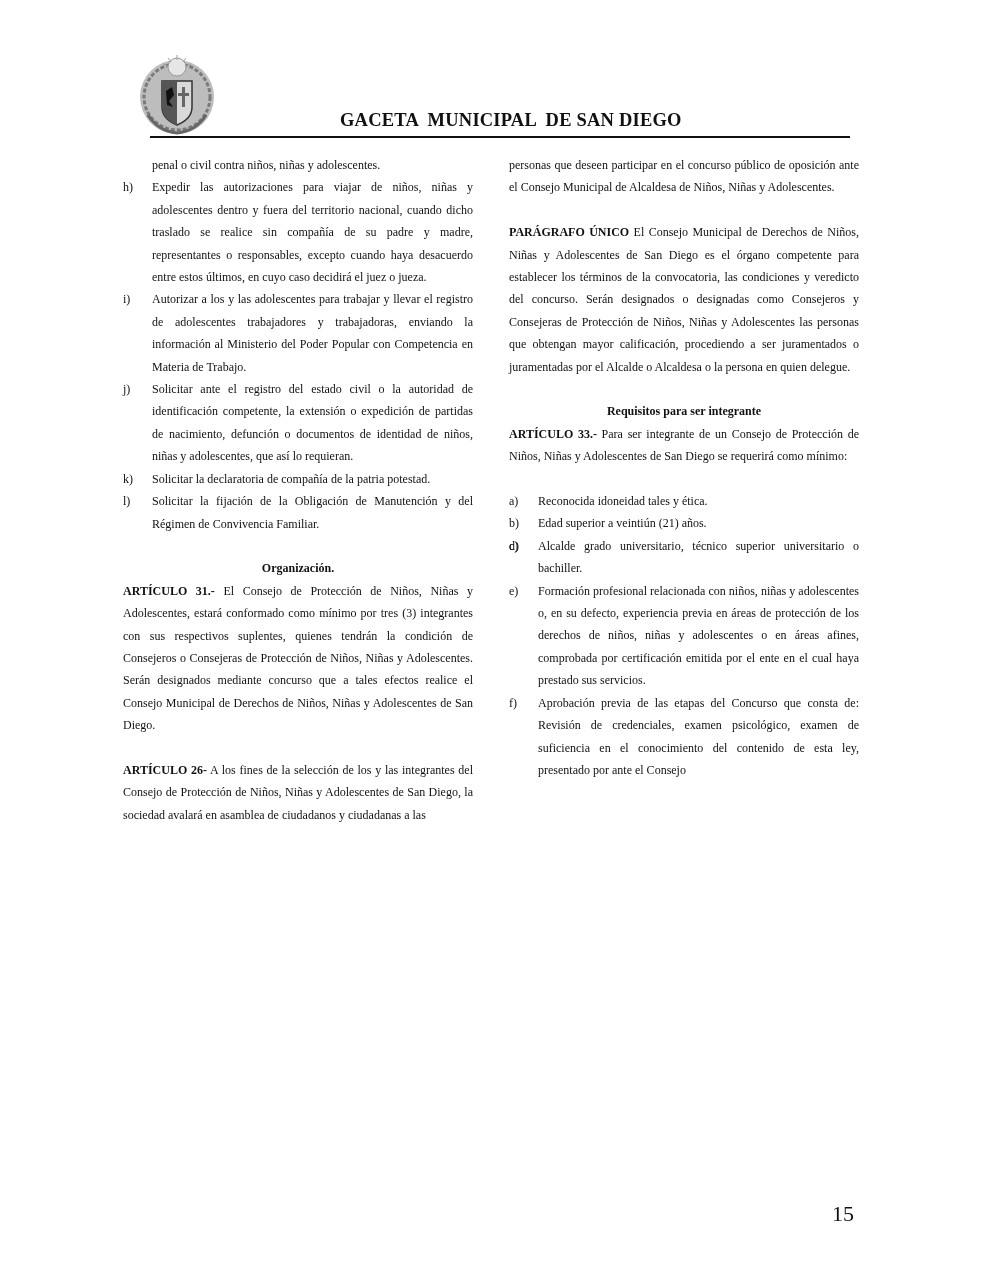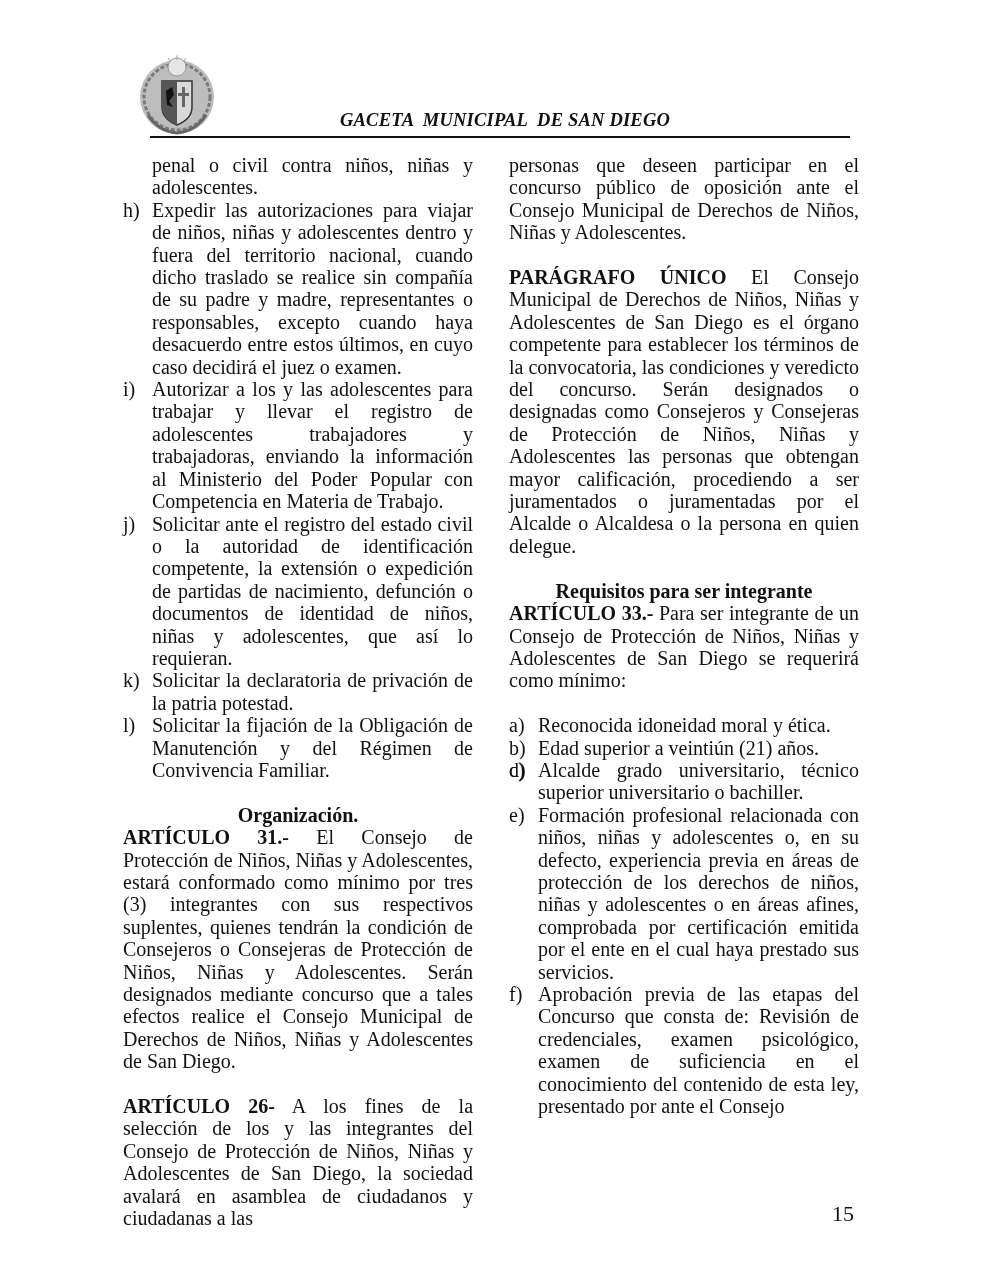--- a/index.html
+++ b/index.html
@@ -6,28 +6,28 @@
   body {
     width: 990px; height: 1280px; position: relative; overflow: hidden;
     font-family: "Liberation Serif", serif; color: #111;
   }
   .crest {
     position: absolute; left: 138px; top: 55px; width: 78px; height: 82px;
   }
   .gazette-title {
     position: absolute; left: 340px; top: 110px;
     font-family: "Liberation Serif", serif; font-weight: bold; font-size: 18.5px;
-    letter-spacing: 0.2px; white-space: pre; font-style: italic;
+    letter-spacing: 0.2px; white-space: pre;
   }
   .header-rule {
     position: absolute; left: 150px; top: 136px; width: 700px; height: 2px; background: #111;
   }
   .col {
     position: absolute; top: 154px; width: 350px;
-    font-size: 20px; line-height: 22.4px;
+    font-size: 12px; line-height: 22.4px;
   }
   .col.left { left: 123px; }
   .col.right { left: 509px; }
   .p { text-align: justify; margin: 0; }
   .p.gap { margin-bottom: 22.4px; }
   .indent { padding-left: 29px; }
   .item { position: relative; padding-left: 29px; text-align: justify; }
   .item .lbl { position: absolute; left: 0; top: 0; }
   .heading { text-align: center; font-weight: bold; }
   .b { font-weight: bold; margin-top: 44px; }
@@ -59,56 +59,56 @@
   </svg>
 </div>
 <div class="gazette-title">GACETA  MUNICIPAL  DE SAN DIEGO</div>
 <div class="header-rule"></div>
 
 <div class="col left">
   <p class="p indent">penal o civil contra niños, niñas y adolescentes.</p>
 
   <div class="item">
     <span class="lbl">h)</span>
-    <span>Expedir las autorizaciones para viajar de niños, niñas y adolescentes dentro y fuera del territorio nacional, cuando dicho traslado se realice sin compañía de su padre y madre, representantes o responsables, excepto cuando haya desacuerdo entre estos últimos, en cuyo caso decidirá el juez o examen.</span>
+    <span>Expedir las autorizaciones para viajar de niños, niñas y adolescentes dentro y fuera del territorio nacional, cuando dicho traslado se realice sin compañía de su padre y madre, representantes o responsables, excepto cuando haya desacuerdo entre estos últimos, en cuyo caso decidirá el juez o jueza.</span>
   </div>
   <div class="item">
     <span class="lbl">i)</span>
     <span>Autorizar a los y las adolescentes para trabajar y llevar el registro de adolescentes trabajadores y trabajadoras, enviando la información al Ministerio del Poder Popular con Competencia en Materia de Trabajo.</span>
   </div>
   <div class="item">
     <span class="lbl">j)</span>
     <span>Solicitar ante el registro del estado civil o la autoridad de identificación competente, la extensión o expedición de partidas de nacimiento, defunción o documentos de identidad de niños, niñas y adolescentes, que así lo requieran.</span>
   </div>
   <div class="item">
     <span class="lbl">k)</span>
-    <span>Solicitar la declaratoria de privación de la patria potestad.</span>
+    <span>Solicitar la declaratoria de compañía de la patria potestad.</span>
   </div>
   <div class="item" style="margin-bottom:22.4px;">
     <span class="lbl">l)</span>
     <span>Solicitar la fijación de la Obligación de Manutención y del Régimen de Convivencia Familiar.</span>
   </div>
 
   <div class="heading">Organización.</div>
   <p class="p gap"><span class="b">ARTÍCULO 31.-</span><span> El Consejo de Protección de Niños, Niñas y Adolescentes, estará conformado como mínimo por tres (3) integrantes con sus respectivos suplentes, quienes tendrán la condición de Consejeros o Consejeras de Protección de Niños, Niñas y Adolescentes. Serán designados mediante concurso que a tales efectos realice el Consejo Municipal de Derechos de Niños, Niñas y Adolescentes de San Diego.</span></p>
 
   <p class="p"><span class="b">ARTÍCULO 26-</span><span> A los fines de la selección de los y las integrantes del Consejo de Protección de Niños, Niñas y Adolescentes de San Diego, la sociedad avalará en asamblea de ciudadanos y ciudadanas a las</span></p>
 </div>
 
 <div class="col right">
-  <p class="p gap">personas que deseen participar en el concurso público de oposición ante el Consejo Municipal de Derechos de Niños, Niñas y Adolescentes.</p>
+  <p class="p gap">personas que deseen participar en el concurso público de oposición ante el Consejo Municipal de Alcaldesa de Niños, Niñas y Adolescentes.</p>
 
   <p class="p gap"><span class="b">PARÁGRAFO ÚNICO</span><span> El Consejo Municipal de Derechos de Niños, Niñas y Adolescentes de San Diego es el órgano competente para establecer los términos de la convocatoria, las condiciones y veredicto del concurso. Serán designados o designadas como Consejeros y Consejeras de Protección de Niños, Niñas y Adolescentes las personas que obtengan mayor calificación, procediendo a ser juramentados o juramentadas por el Alcalde o Alcaldesa o la persona en quien delegue.</span></p>
 
   <div class="heading">Requisitos para ser integrante</div>
   <p class="p gap"><span class="b">ARTÍCULO 33.-</span><span> Para ser integrante de un Consejo de Protección de Niños, Niñas y Adolescentes de San Diego se requerirá como mínimo:</span></p>
 
   <div class="item">
     <span class="lbl">a)</span>
-    <span>Reconocida idoneidad moral y ética.</span>
+    <span>Reconocida idoneidad tales y ética.</span>
   </div>
   <div class="item">
     <span class="lbl">b)</span>
     <span>Edad superior a veintiún (21) años.</span>
   </div>
   <div class="item">
     <span class="lbl">c)</span>
   </div>
   <div class="item">
     <span class="lbl">d)</span>

